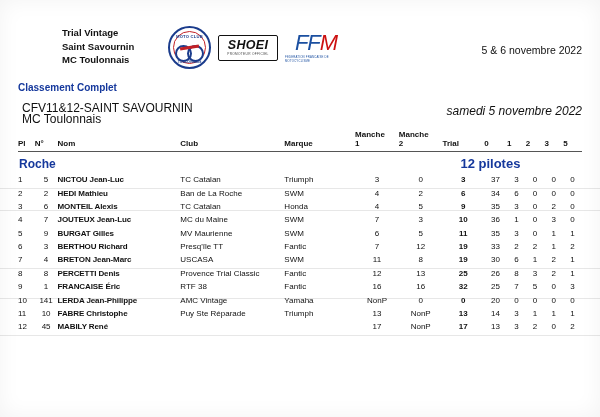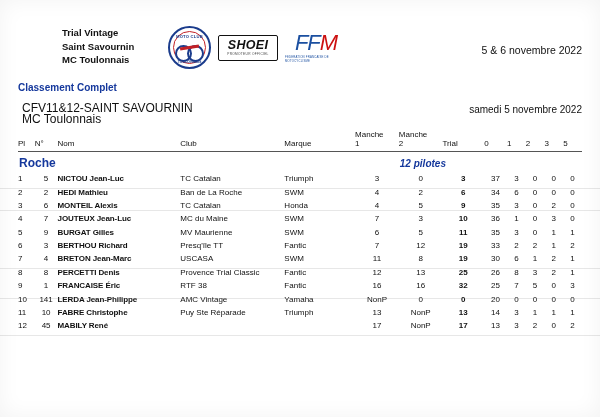--- a/index.html
+++ b/index.html
@@ -201,39 +201,40 @@
     left: 22px;
     top: 103px;
     font-size: 12px;
     color: #111;
     line-height: 11px;
   }
   .doc-date {
     position: absolute;
     right: 18px;
     top: 104px;
-    font-size: 10px;
-    color: #111;
+    font-size: 12px;
+    color: #111;
+    font-style: italic;
   }
 
   
   .table-wrap {
     position: absolute;
     left: 18px;
     top: 130px;
     width: 564px;
   }
   table.results {
     border-collapse: collapse;
     width: 100%;
     font-size: 8px;
     color: #111;
   }
   table.results thead th {
-    font-weight: normal;
+    font-weight: bold;
     font-size: 8px;
     color: #111;
     padding: 0 0 3px 0;
     vertical-align: bottom;
     text-align: left;
     white-space: pre-line;
   }
   .hdr-row { border-bottom: 1px solid #555; }
   .col-pl    { width: 16px; text-align: left; }
   .col-num   { width: 22px; text-align: center; }
@@ -251,25 +252,24 @@
   .cat-row td {
     padding-top: 4px;
     padding-bottom: 2px;
   }
   .cat-name {
     font-size: 12px;
     font-weight: bold;
     color: #15389c;
   }
   .cat-count {
-    font-size: 10px;
+    font-size: 13px;
     font-weight: bold;
     color: #15389c;
-    text-align: left;
-    font-style: italic;
+    text-align: center;
   }
 
   tbody.riders tr td {
     padding: 2.2px 0;
     font-size: 8px;
   }
   tbody.riders tr td.name {
     font-weight: bold;
     letter-spacing: -0.1px;
   }

